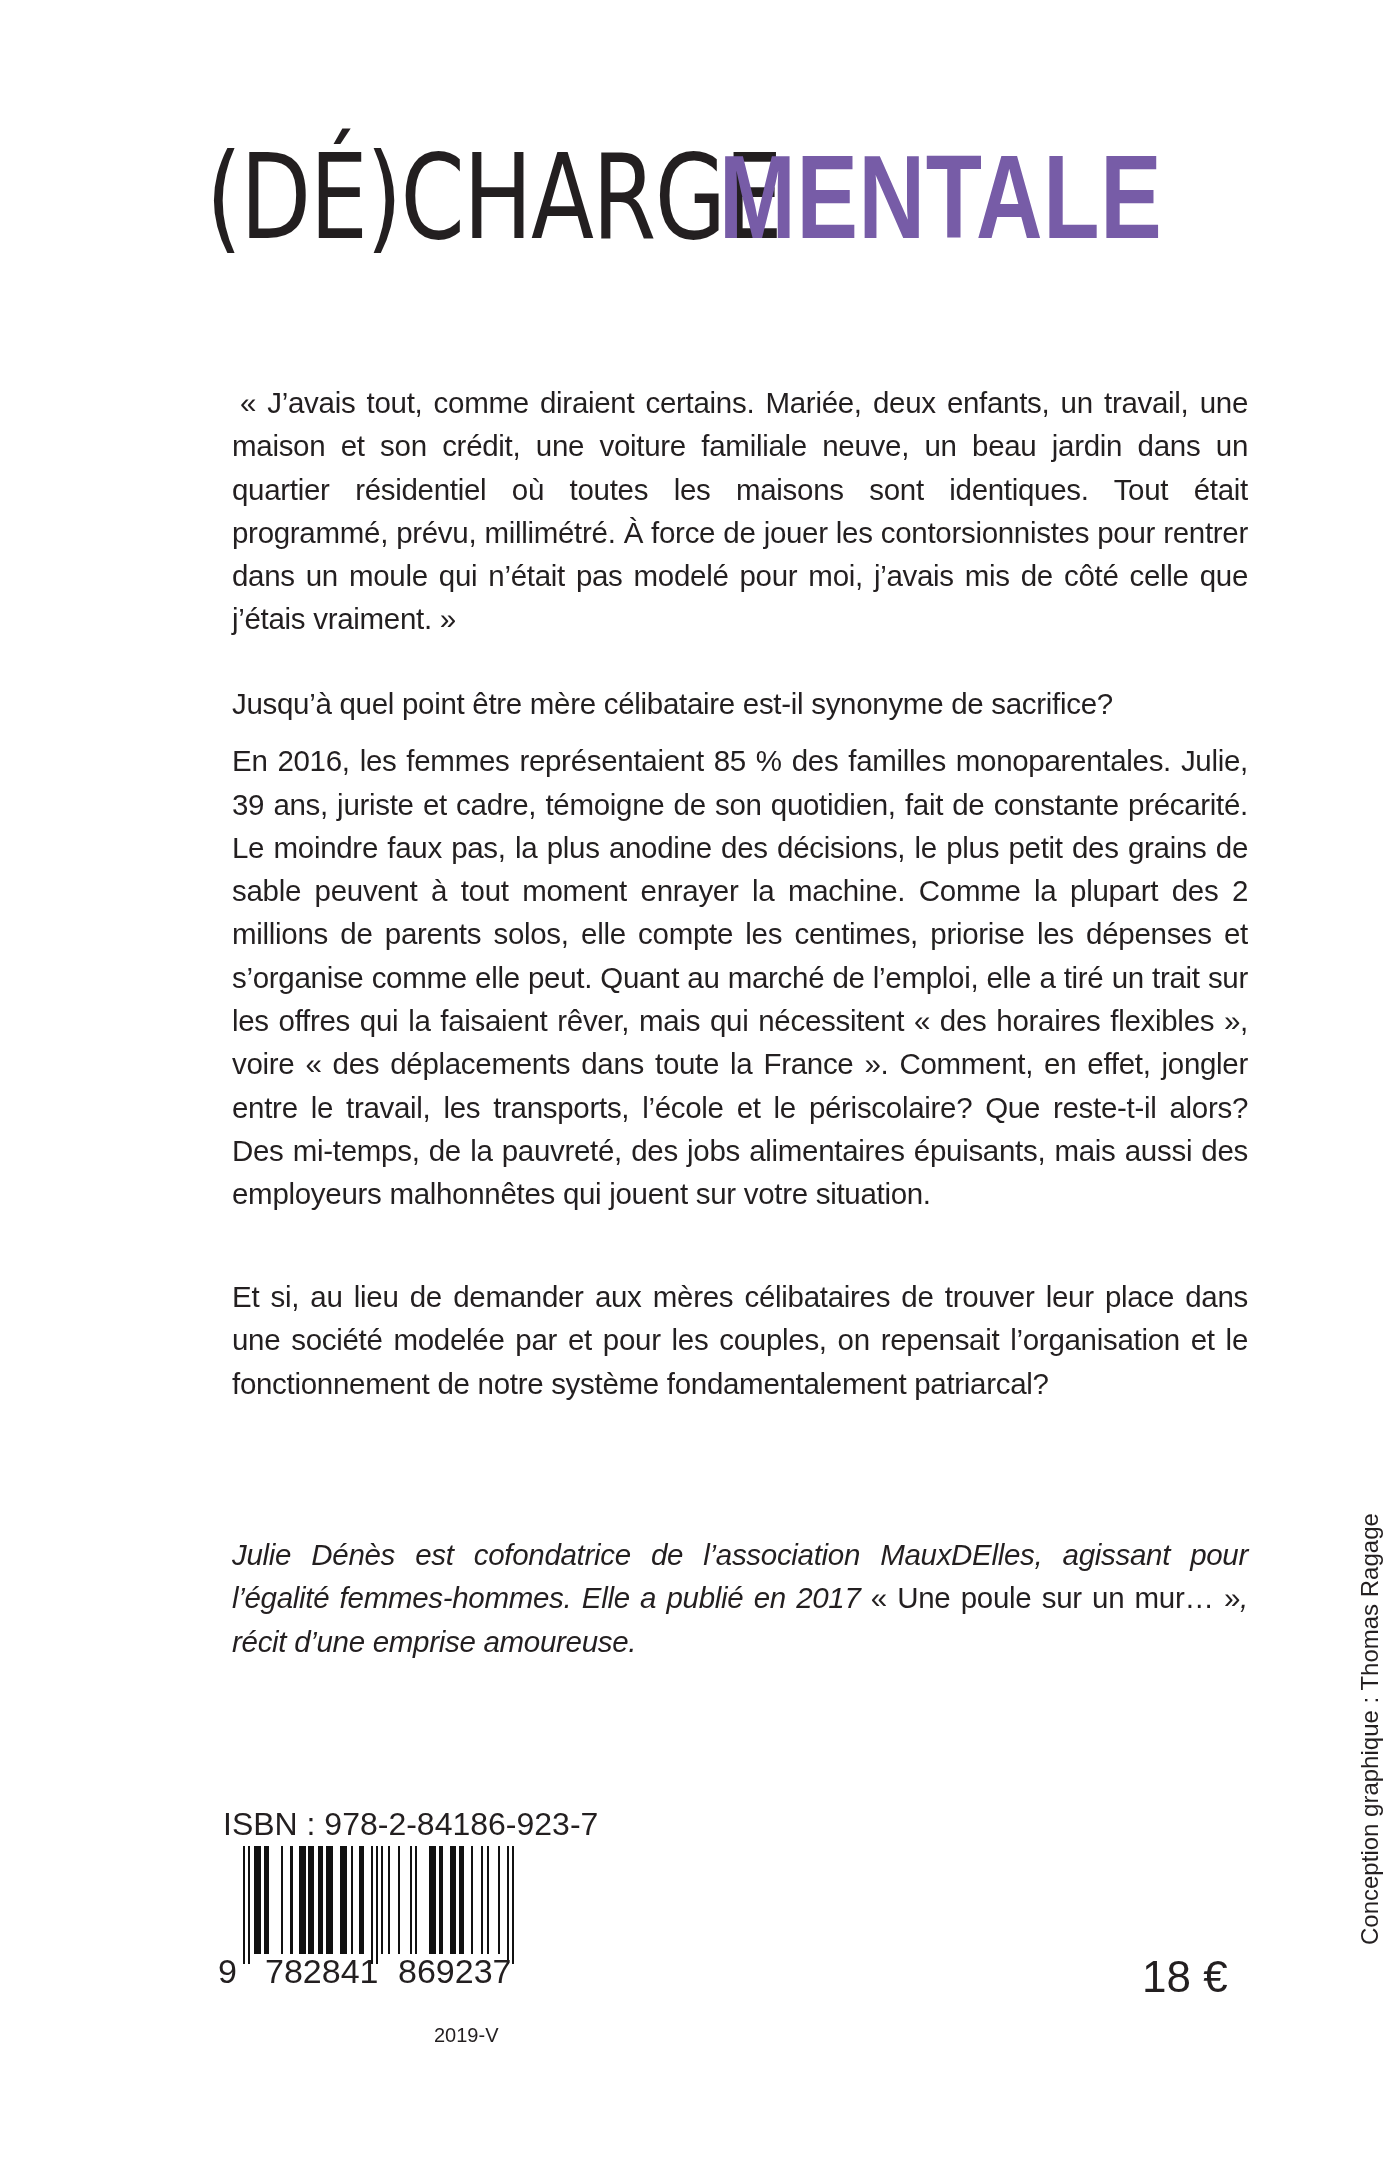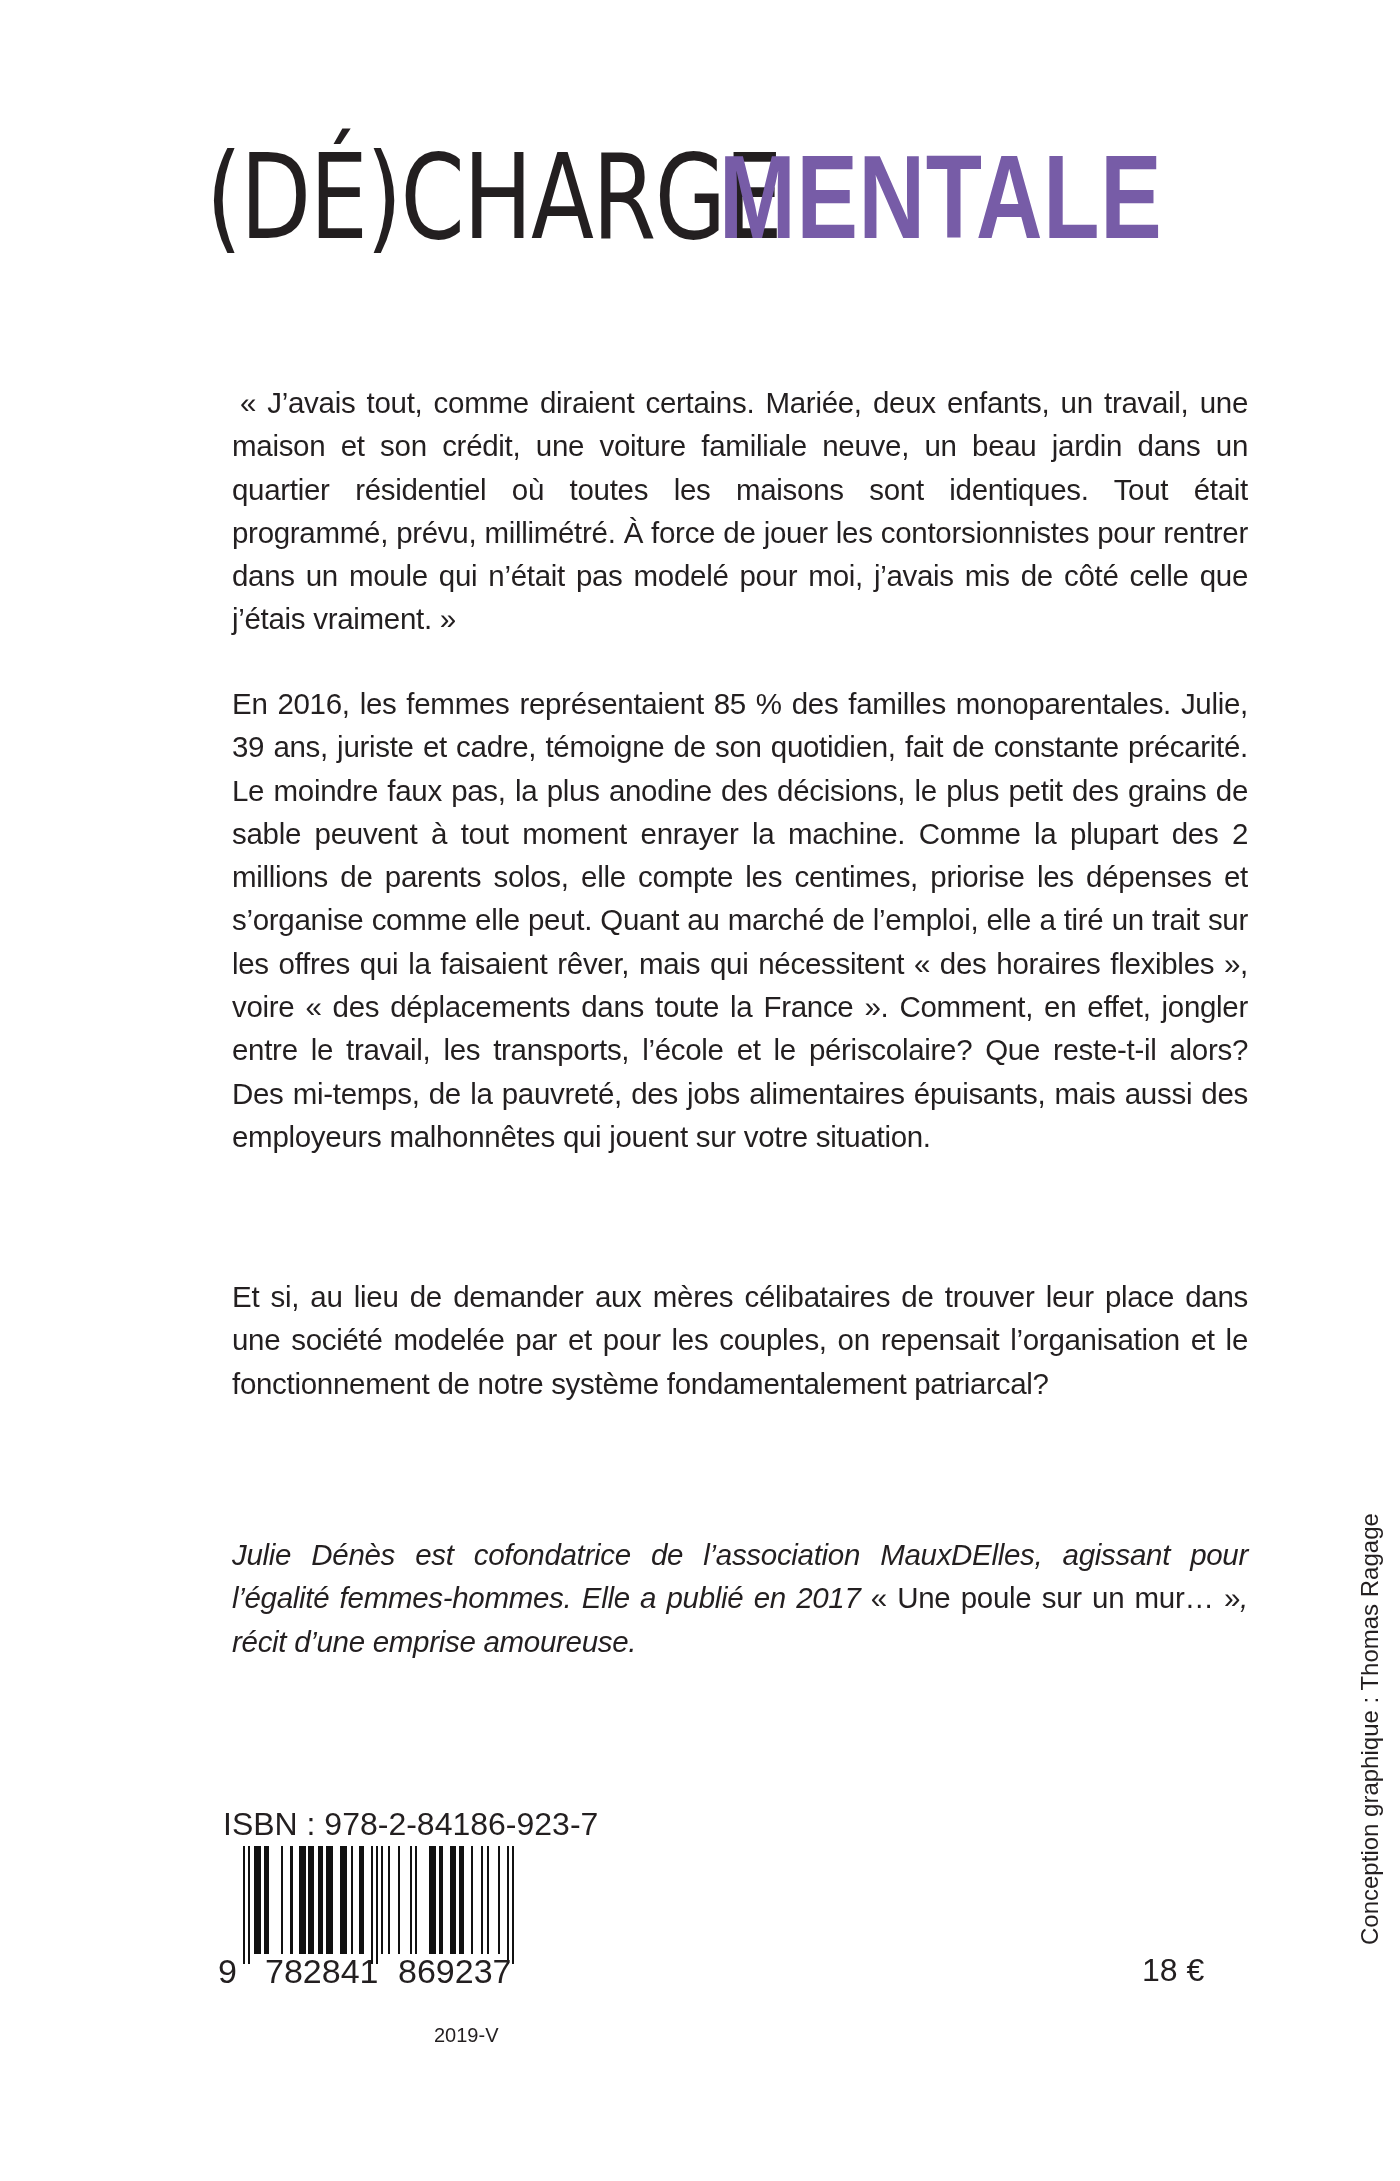--- a/index.html
+++ b/index.html
@@ -41,40 +41,41 @@
       position: absolute; left: 243px; top: 1846px; width: 280px; height: 118px;
     }
     .bc-digits {
       position: absolute; top: 1952px; font-size: 34px; color: #231f20;
       font-family: "Liberation Sans", sans-serif;
     }
     .edition {
       position: absolute; left: 434px; top: 2024px; font-size: 20px; color: #231f20;
     }
     .price {
-      position: absolute; left: 1142px; top: 1952px; font-size: 32px; color: #231f20;
+      position: absolute; left: 1142px; top: 1952px; font-size: 44px; color: #231f20;
     }
     .credit {
       position: absolute; left: 1356px; top: 1945px; font-size: 24px; color: #231f20;
       transform: rotate(-90deg); transform-origin: left top; white-space: nowrap;
     }
   </style>
 </head>
 <body>
 
 <h1 class="title">
   <span class="light">(DÉ)CHARGE</span>
   <span class="bold">MENTALE</span>
 </h1>
 
 <div class="body p1">
   <p>« J’avais tout, comme diraient certains. Mariée, deux enfants, un travail, une maison et son crédit, une voiture familiale neuve, un beau jardin dans un quartier résidentiel où toutes les maisons sont identiques. Tout était programmé, prévu, millimétré. À force de jouer les contorsionnistes pour rentrer dans un moule qui n’était pas modelé pour moi, j’avais mis de côté celle que j’étais vraiment. »</p>
 </div>
 
 <div class="body p2">
+  <p>Jusqu’à quel point être mère célibataire est-il synonyme de sacrifice?</p>
   <p>En 2016, les femmes représentaient 85 % des familles monoparentales. Julie, 39 ans, juriste et cadre, témoigne de son quotidien, fait de constante précarité. Le moindre faux pas, la plus anodine des décisions, le plus petit des grains de sable peuvent à tout moment enrayer la machine. Comme la plupart des 2 millions de parents solos, elle compte les centimes, priorise les dépenses et s’organise comme elle peut. Quant au marché de l’emploi, elle a tiré un trait sur les offres qui la faisaient rêver, mais qui nécessitent « des horaires flexibles », voire « des déplacements dans toute la France ». Comment, en effet, jongler entre le travail, les transports, l’école et le périscolaire? Que reste-t-il alors? Des mi-temps, de la pauvreté, des jobs alimentaires épuisants, mais aussi des employeurs malhonnêtes qui jouent sur votre situation.</p>
 </div>
 
 <div class="body p3">
   <p>Et si, au lieu de demander aux mères célibataires de trouver leur place dans une société modelée par et pour les couples, on repensait l’organisation et le fonctionnement de notre système fondamentalement patriarcal?</p>
 </div>
 
 <div class="body p4">
   <p><span>Julie Dénès est cofondatrice de l’association MauxDElles, agissant pour l’égalité femmes-hommes. Elle a publié en 2017 </span><span class="roman">« Une poule sur un mur… »</span><span>, récit d’une emprise amoureuse.</span></p>
 </div>

